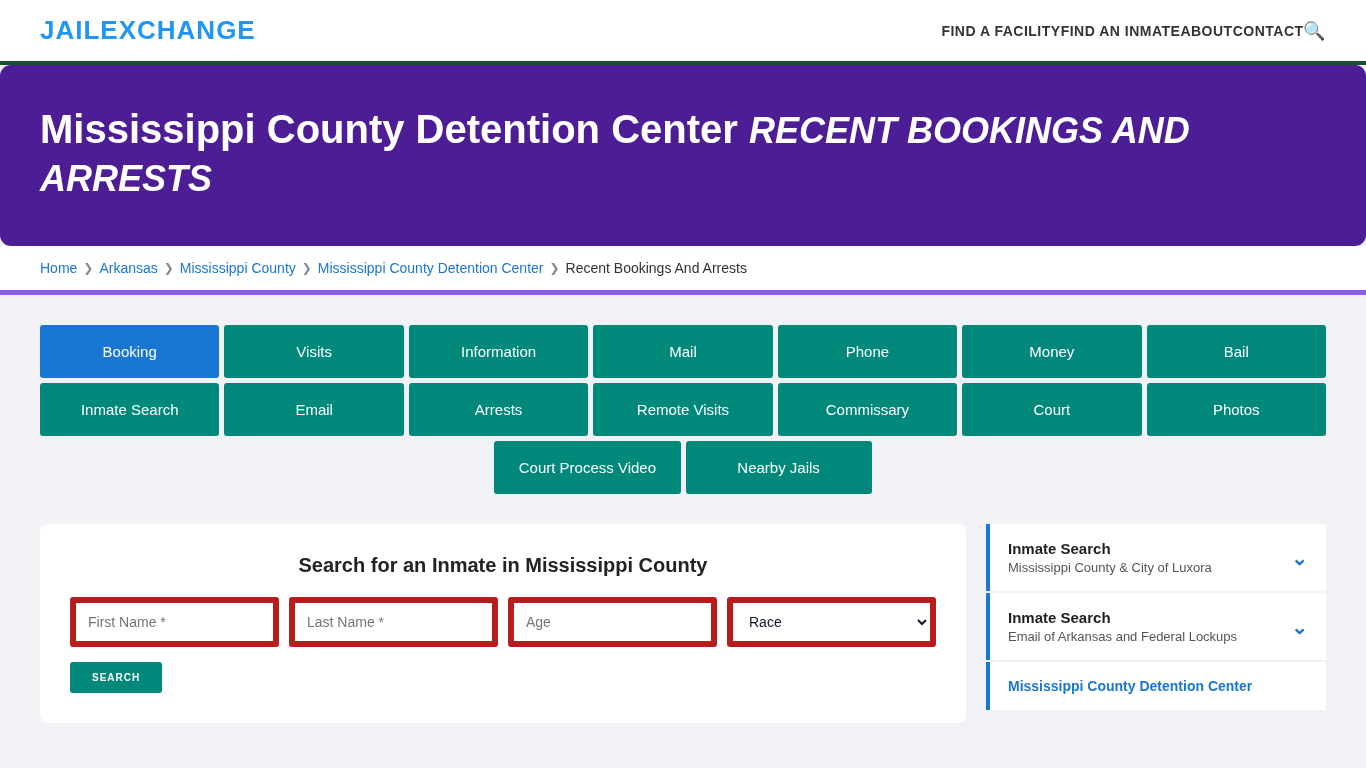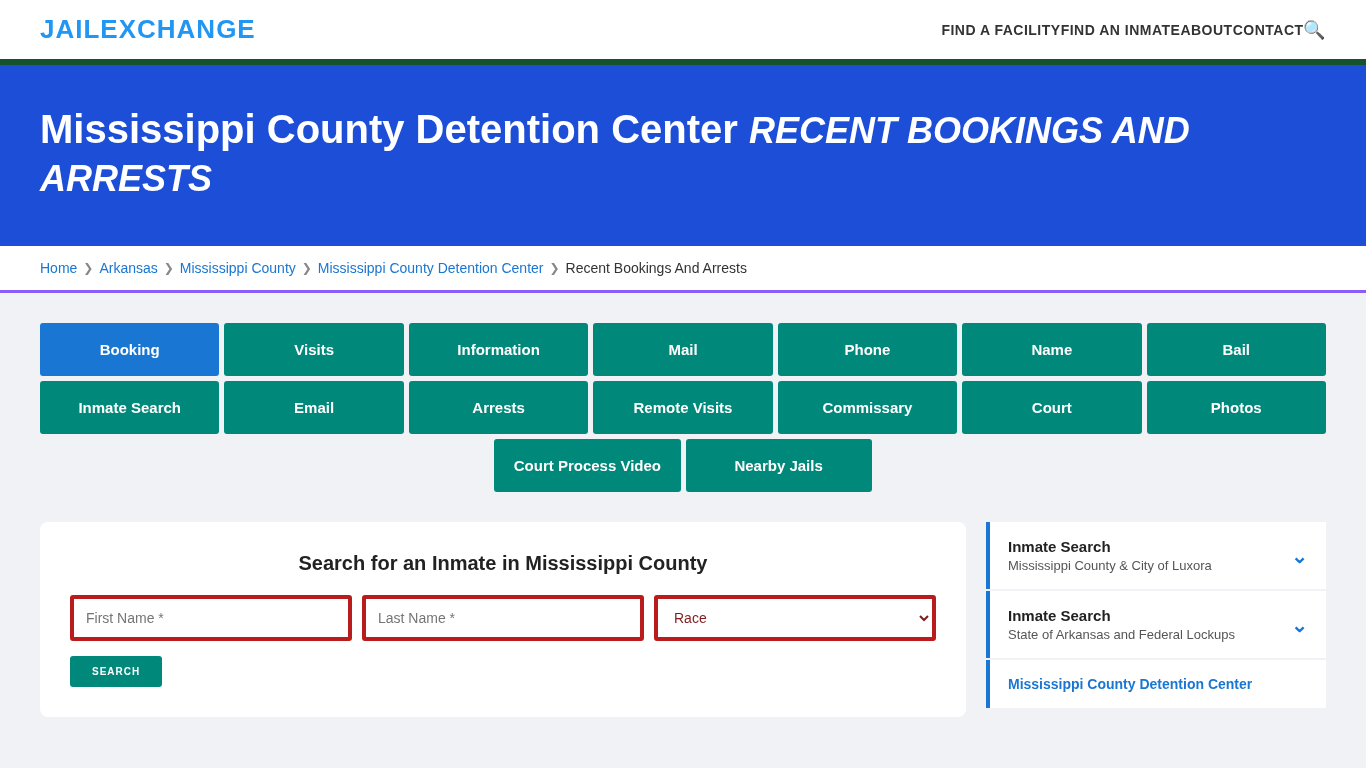--- a/index.html
+++ b/index.html
@@ -1,21 +1,21 @@
 <!DOCTYPE html>
 <html><head>
   <meta charset="utf-8">
   <style>
     * { box-sizing: border-box; margin: 0; padding: 0; }
     body { font-family: Arial, sans-serif; background: #f0f2f5; color: #333; }
 
     
     .header {
       background: #fff;
-      border-bottom: 6px solid #14532d;
+      border-bottom: 4px solid #14532d;
       display: flex;
       align-items: center;
       justify-content: space-between;
       padding: 12px 40px;
       height: 65px;
     }
     .logo {
       font-size: 26px;
       font-weight: 900;
       letter-spacing: 1px;
@@ -36,39 +36,40 @@
       letter-spacing: 0.5px;
     }
     .search-icon-btn {
       cursor: pointer;
       font-size: 18px;
       color: #333;
     }
 
     
     .hero {
-      background: #1d4ed8;
+      background: #4c1d95;
       padding: 40px 40px 45px 40px;
+      border-radius: 11px;
     }
     .hero h1 {
       color: #fff;
       font-size: 40px;
       font-weight: 800;
       line-height: 1.2;
     }
     .hero h1 .italic-part {
       font-style: italic;
       font-size: 36px;
     }
 
     
     .breadcrumb {
       background: #fff;
       padding: 14px 40px;
-      border-bottom: 3px solid #8b5cf6;
+      border-bottom: 5px solid #8b5cf6;
       display: flex;
       align-items: center;
       gap: 6px;
       font-size: 14px;
       flex-wrap: wrap;
     }
     .breadcrumb a {
       color: #1976d2;
       cursor: pointer;
       text-decoration: none;
@@ -86,21 +87,21 @@
     .tab-grid {
       display: grid;
       grid-template-columns: repeat(7, 1fr);
       gap: 5px;
       margin-bottom: 5px;
     }
     .tab-btn {
       padding: 18px 8px;
       text-align: center;
       font-size: 15px;
-      font-weight: 700;
+      font-weight: 400;
       color: #fff;
       border: none;
       border-radius: 3px;
       cursor: pointer;
       background: #00897b;
     }
     .tab-btn.active { background: #1976d2; }
 
     .tab-grid-row2 {
       display: grid;
@@ -145,24 +146,24 @@
       display: flex;
       gap: 10px;
       margin-bottom: 15px;
       flex-wrap: wrap;
     }
     .search-fields input,
     .search-fields select {
       flex: 1;
       min-width: 100px;
       padding: 10px 12px;
-      border: 4px solid #b91c1c;
+      border: 6px solid #b91c1c;
       border-radius: 3px;
       font-size: 14px;
-      color: #7f1d1d;
+      color: #0f172a;
       background: #fff;
     }
     .search-btn {
       background: #00897b;
       color: #fff;
       border: none;
       padding: 10px 22px;
       font-size: 10px;
       font-weight: 700;
       border-radius: 3px;
@@ -249,21 +250,21 @@
 </nav>
 
 <div class="main-wrapper">
 
   <div class="tab-grid">
     <button class="tab-btn active">Booking</button>
     <button class="tab-btn">Visits</button>
     <button class="tab-btn">Information</button>
     <button class="tab-btn">Mail</button>
     <button class="tab-btn">Phone</button>
-    <button class="tab-btn">Name</button>
+    <button class="tab-btn">Money</button>
     <button class="tab-btn">Bail</button>
   </div>
 
   <div class="tab-grid-row2">
     <button class="tab-btn">Inmate Search</button>
     <button class="tab-btn">Email</button>
     <button class="tab-btn">Arrests</button>
     <button class="tab-btn">Remote Visits</button>
     <button class="tab-btn">Commissary</button>
     <button class="tab-btn">Court</button>
@@ -275,39 +276,40 @@
     <button class="tab-btn">Nearby Jails</button>
   </div>
 
   <div class="content-columns">
 
     <div class="search-box">
       <h2>Search for an Inmate in Mississippi County</h2>
       <div class="search-fields">
         <input type="text" placeholder="First Name *" style="">
         <input type="text" placeholder="Last Name *" style="">
+        <input type="text" placeholder="Age" style="">
         <select>
           <option>Race</option>
         </select>
       </div>
       <button class="search-btn">SEARCH</button>
     </div>
 
     <aside class="sidebar">
       <div class="sidebar-item">
         <div class="sidebar-item-content">
           <div class="title">Inmate Search</div>
           <div class="subtitle">Mississippi County &amp; City of Luxora</div>
         </div>
         <span class="chevron">⌄</span>
       </div>
       <div class="sidebar-item">
         <div class="sidebar-item-content">
           <div class="title">Inmate Search</div>
-          <div class="subtitle">State of Arkansas and Federal Lockups</div>
+          <div class="subtitle">Email of Arkansas and Federal Lockups</div>
         </div>
         <span class="chevron">⌄</span>
       </div>
       <div class="sidebar-item-plain">Mississippi County Detention Center</div>
     </aside>
 
   </div>
 </div>
 
 </body></html>

